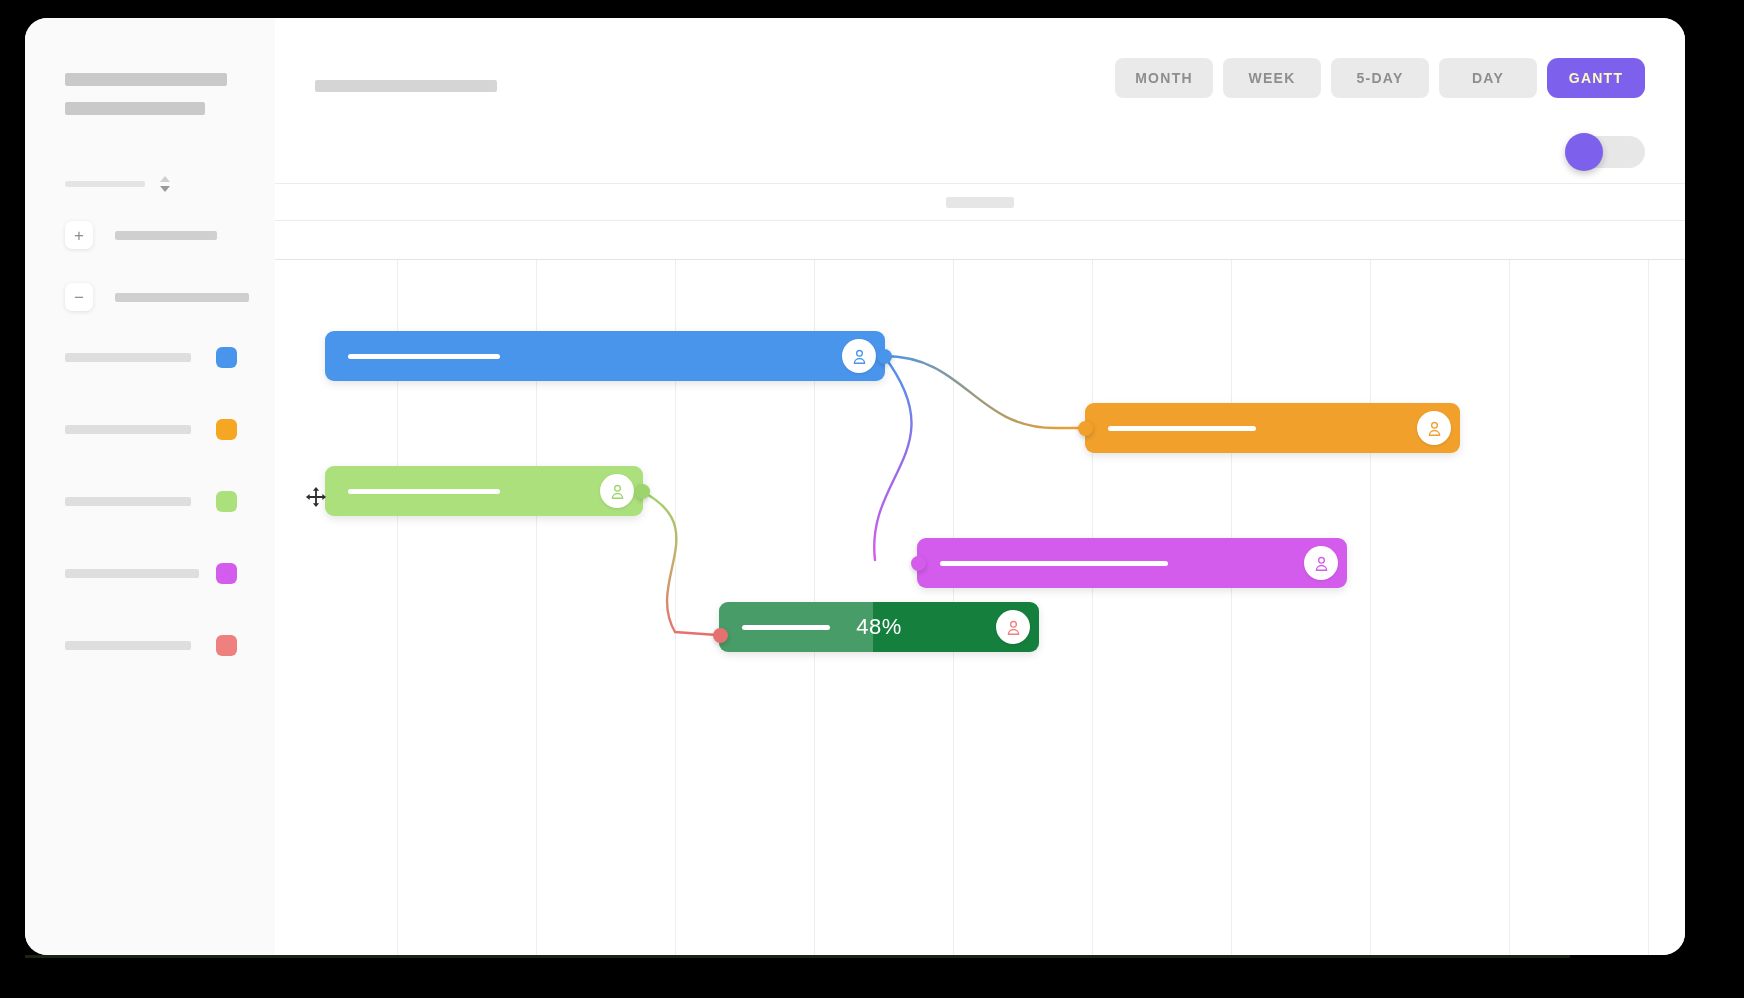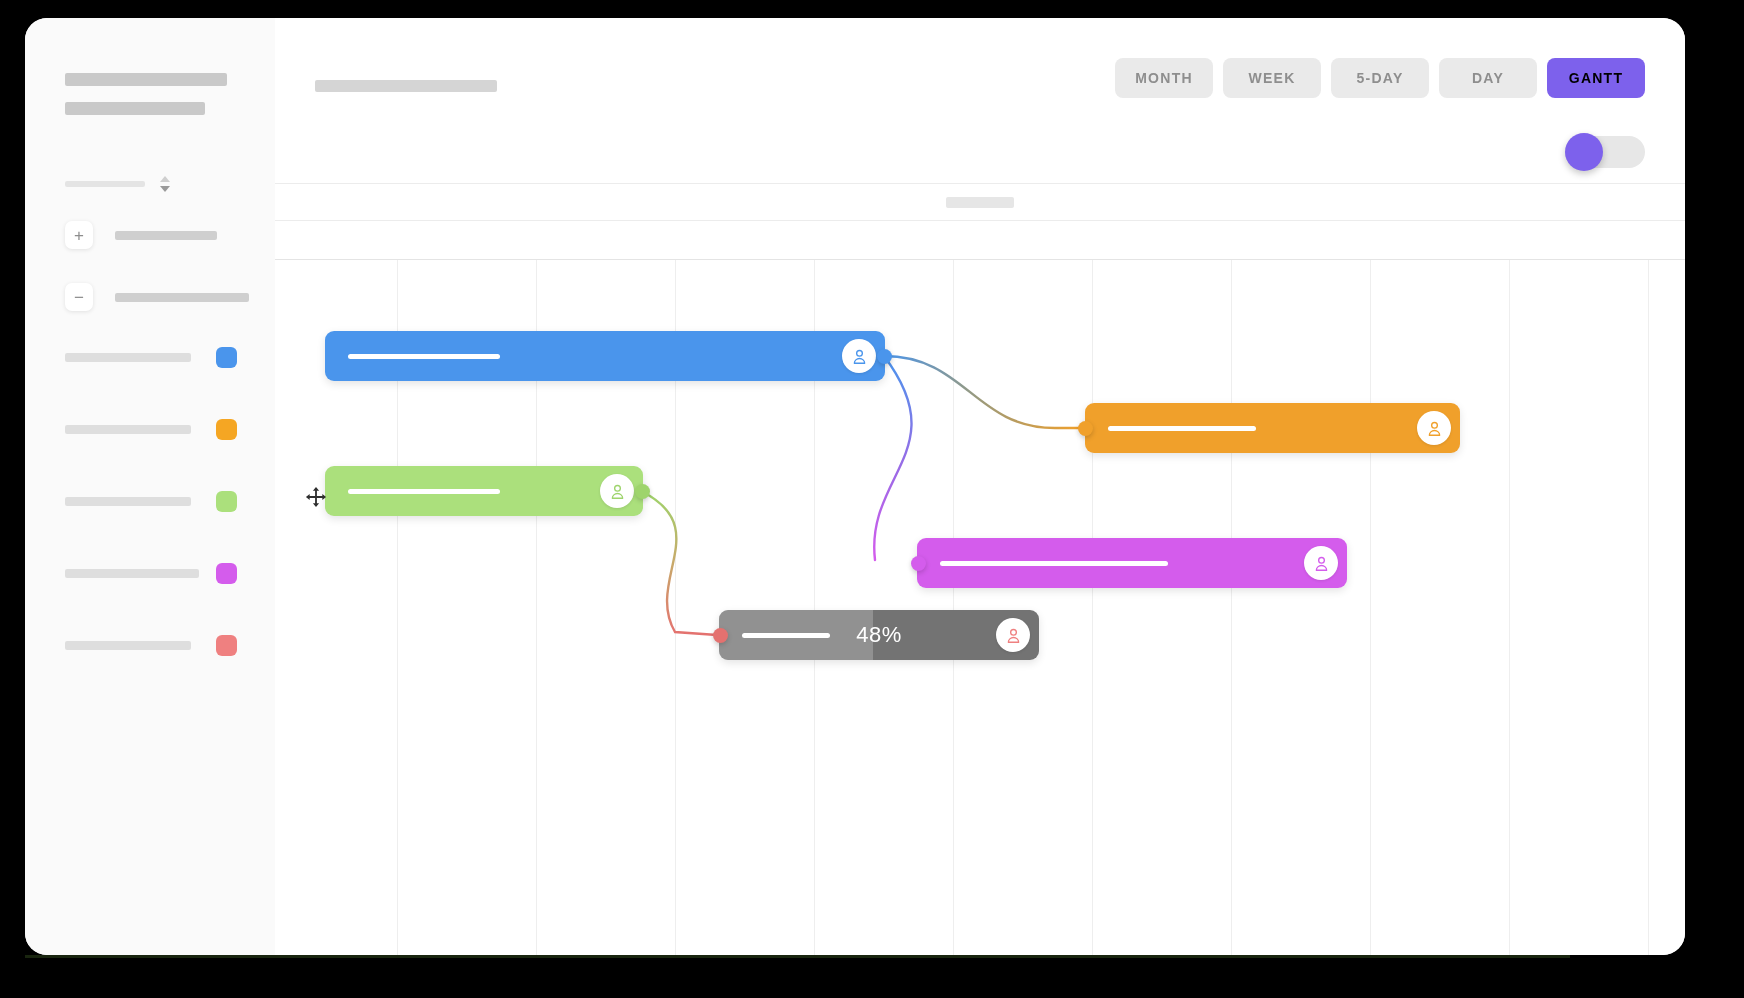--- a/index.html
+++ b/index.html
@@ -80,21 +80,21 @@
   }
   .view-tab {
     height: 40px; min-width: 98px;
     border: none; border-radius: 8px;
     background: #eaeaea; color: #8e8e8e;
     font-size: 14px; letter-spacing: .09em; font-weight: 600;
     font-family: "Liberation Sans", sans-serif;
     cursor: pointer;
     display: flex; align-items: center; justify-content: center;
   }
-  .view-tab.active { background: #7d61ec; color: #000000; }
+  .view-tab.active { background: #7d61ec; color: #fef9c3; border-radius: 11px; }
 
   #toggle-switch {
     position: absolute; right: 40px; top: 118px;
     width: 80px; height: 32px;
     background: #e7e7e7; border-radius: 16px;
     cursor: pointer;
   }
   #toggle-knob {
     position: absolute; left: 0; top: -3px;
     width: 38px; height: 38px; border-radius: 50%;
@@ -332,21 +332,21 @@
         <span class="task-label" style="width:228px"></span>
         <span class="task-avatar">
           <svg width="19" height="19" viewBox="0 0 24 24" fill="none" stroke="#d45cec" stroke-width="1.7">
             <circle cx="12" cy="8" r="3.6"></circle>
             <path d="M5.5 20.5 a6.5 6 0 0 1 13 0 z" stroke-linejoin="round"></path>
           </svg>
         </span>
       </div>
       <span class="conn-dot" style="left:636px; top:296px; background:#d45cec"></span>
 
-      <div class="task-bar" style="left:444px; top:350px; width:320px; background:#737373">
+      <div class="task-bar" style="left:444px; top:342px; width:320px; background:#15803d">
         <span class="task-progress" style="width:48%"></span>
         <span class="task-label" style="width:88px"></span>
         <span class="task-pct">48%</span>
         <span class="task-avatar">
           <svg width="19" height="19" viewBox="0 0 24 24" fill="none" stroke="#ef8080" stroke-width="1.7">
             <circle cx="12" cy="8" r="3.6"></circle>
             <path d="M5.5 20.5 a6.5 6 0 0 1 13 0 z" stroke-linejoin="round"></path>
           </svg>
         </span>
       </div>

